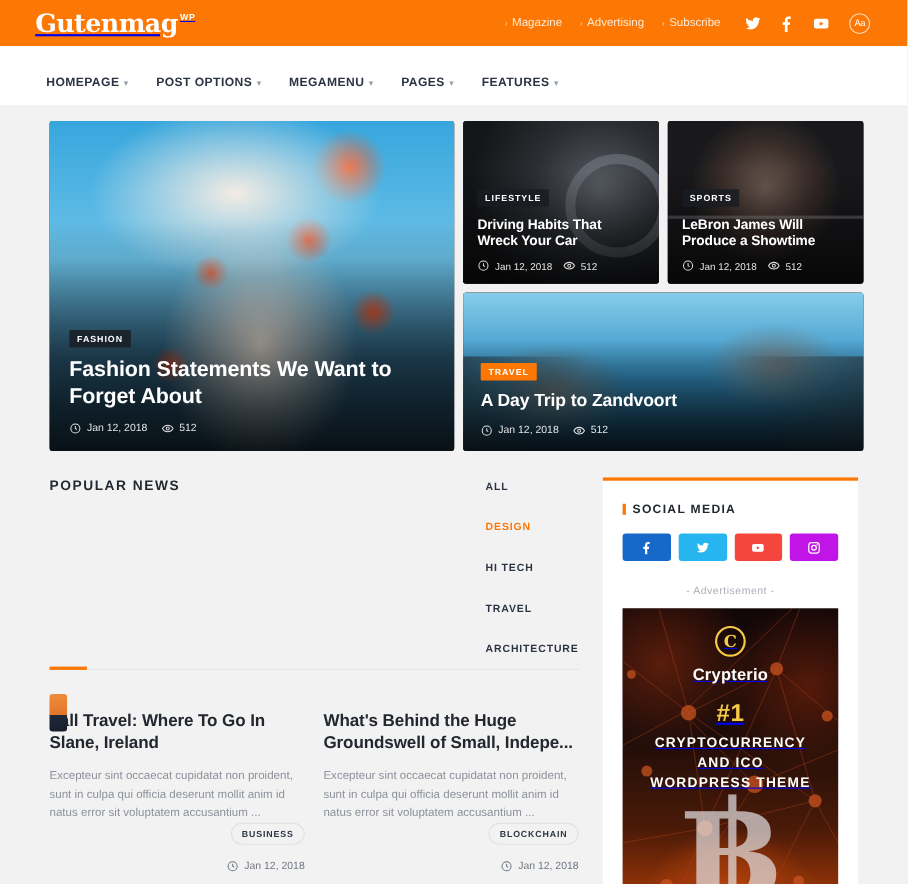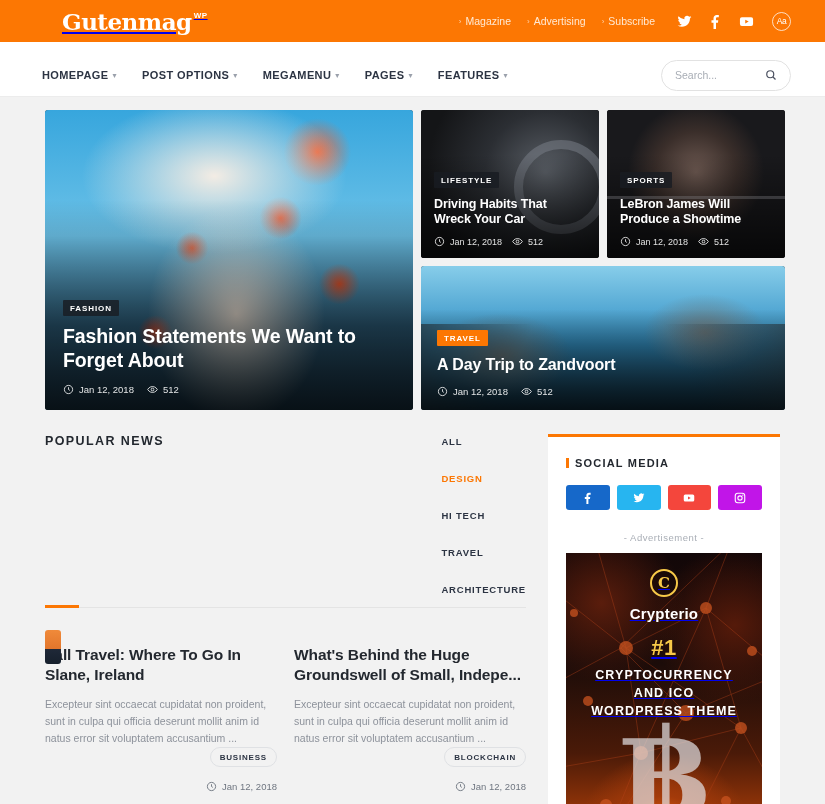--- a/index.html
+++ b/index.html
@@ -8,21 +8,21 @@
     background: #f2f2f2;
     font-family: "Liberation Sans", sans-serif;
     overflow: hidden;
   }
 
   
   .topbar {
     height: 42px;
     background: #fc7703;
     display: flex; align-items: center;
-    padding: 0 34px 0 62px;
+    padding: 0 34px 0 32px;
   }
   .logo { display: flex; align-items: flex-start; }
   .logo-text {
     color: #fff; font-size: 23px; font-weight: bold;
     font-family: "DejaVu Serif", serif; letter-spacing: -0.5px;
     line-height: 1;
   }
   .logo-sup {
     color: #fff; font-size: 8px; font-weight: bold;
     margin-left: 2px; margin-top: 1px; letter-spacing: 0.5px;
@@ -351,29 +351,20 @@
       <span class="chev">▾</span>
     </a>
     <a class="nav-item" href="#">
       <span>PAGES</span>
       <span class="chev">▾</span>
     </a>
     <a class="nav-item" href="#">
       <span>FEATURES</span>
       <span class="chev">▾</span>
     </a>
-  </div>
-  <div class="search-wrap">
-    <div class="search-box">
-      <input type="text" placeholder="Search..." style="">
-      <svg class="search-ic" viewBox="0 0 24 24" fill="none" stroke="currentColor" stroke-width="2.4">
-        <circle cx="10.5" cy="10.5" r="7"></circle>
-          <path d="M16 16l5 5"></path>
-      </svg>
-    </div>
   </div>
 </div>
 
 <div class="hero">
 
   <a class="card c-main" href="#">
     <div class="ph-fashion"></div>
     <div class="shade"></div>
     <div class="card-body">
       <span class="badge">FASHION</span>

